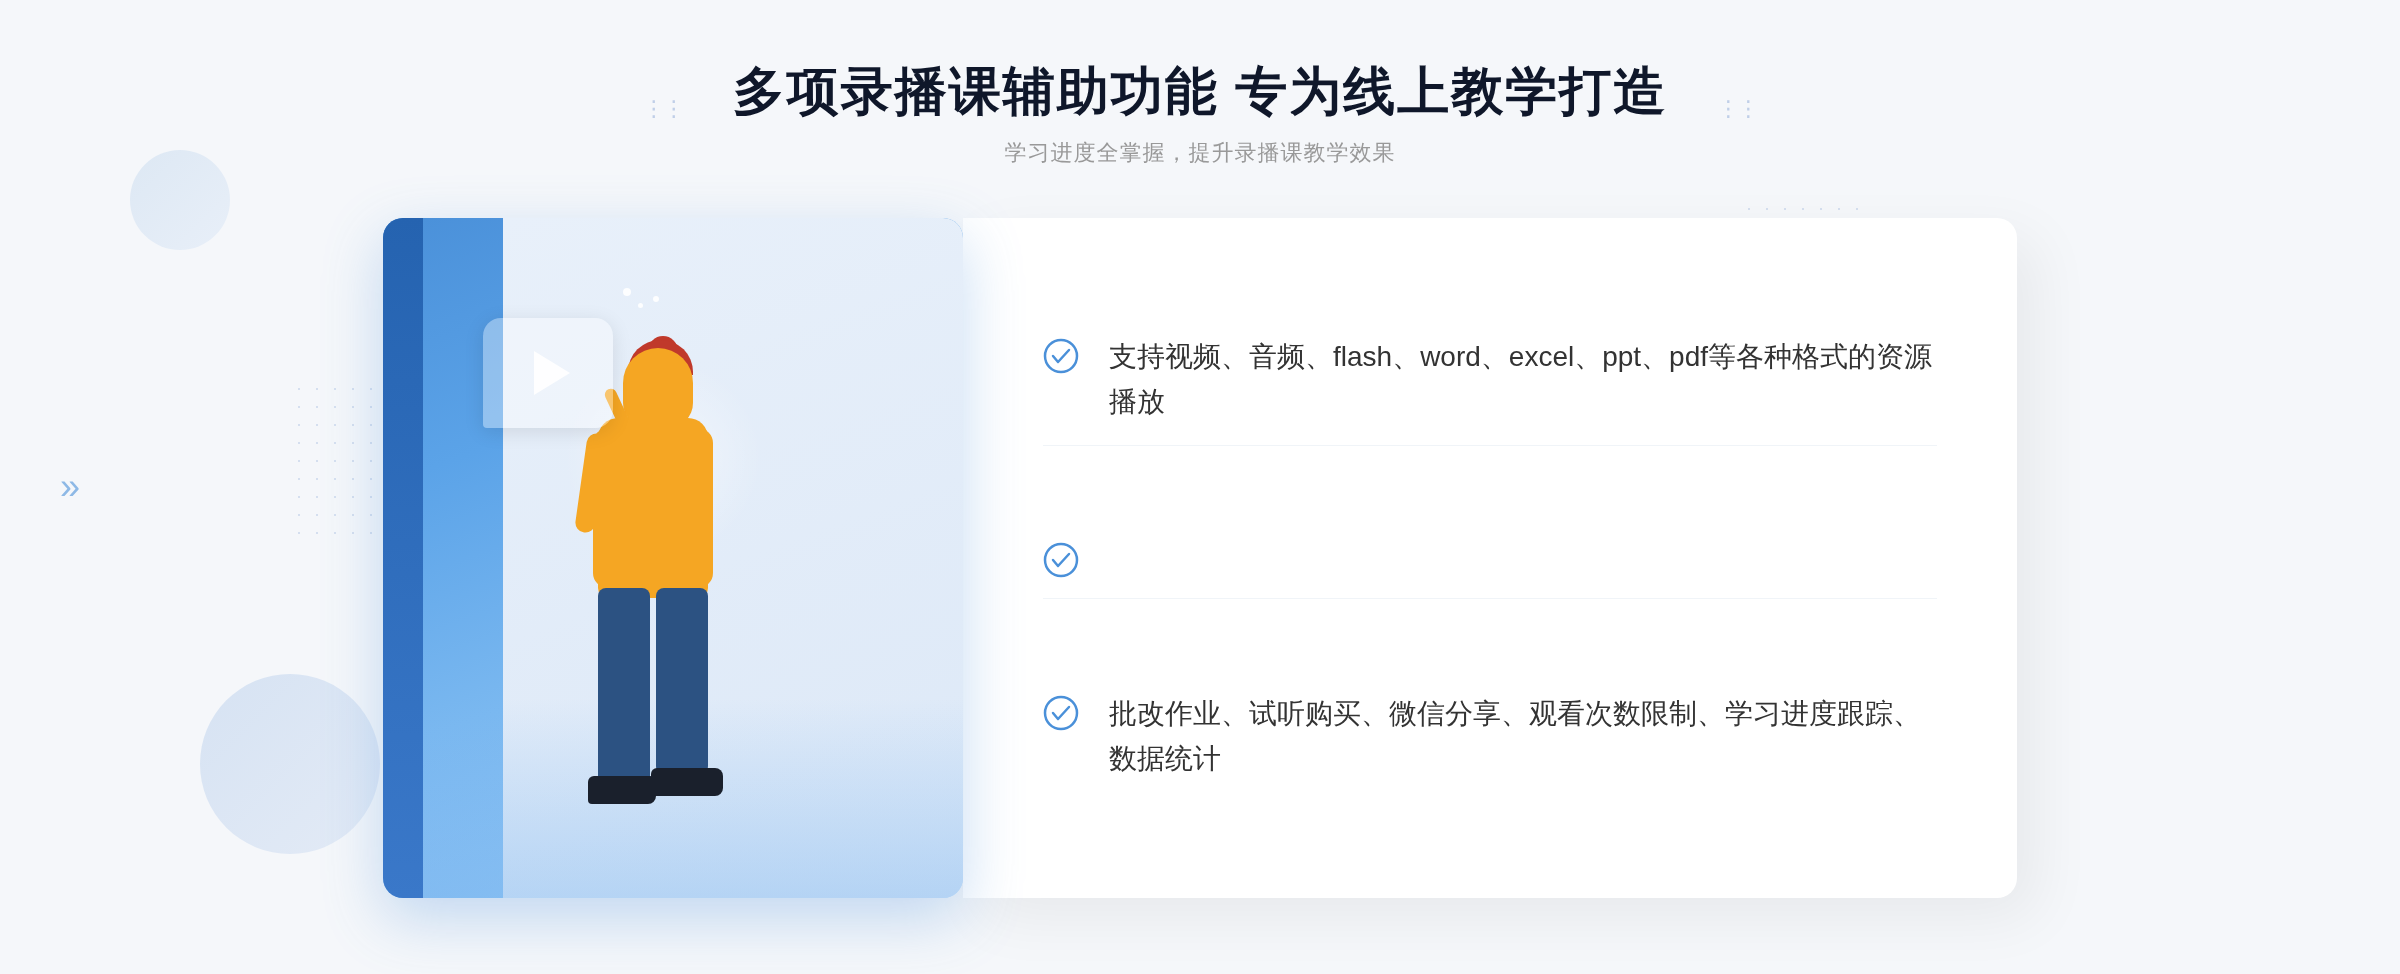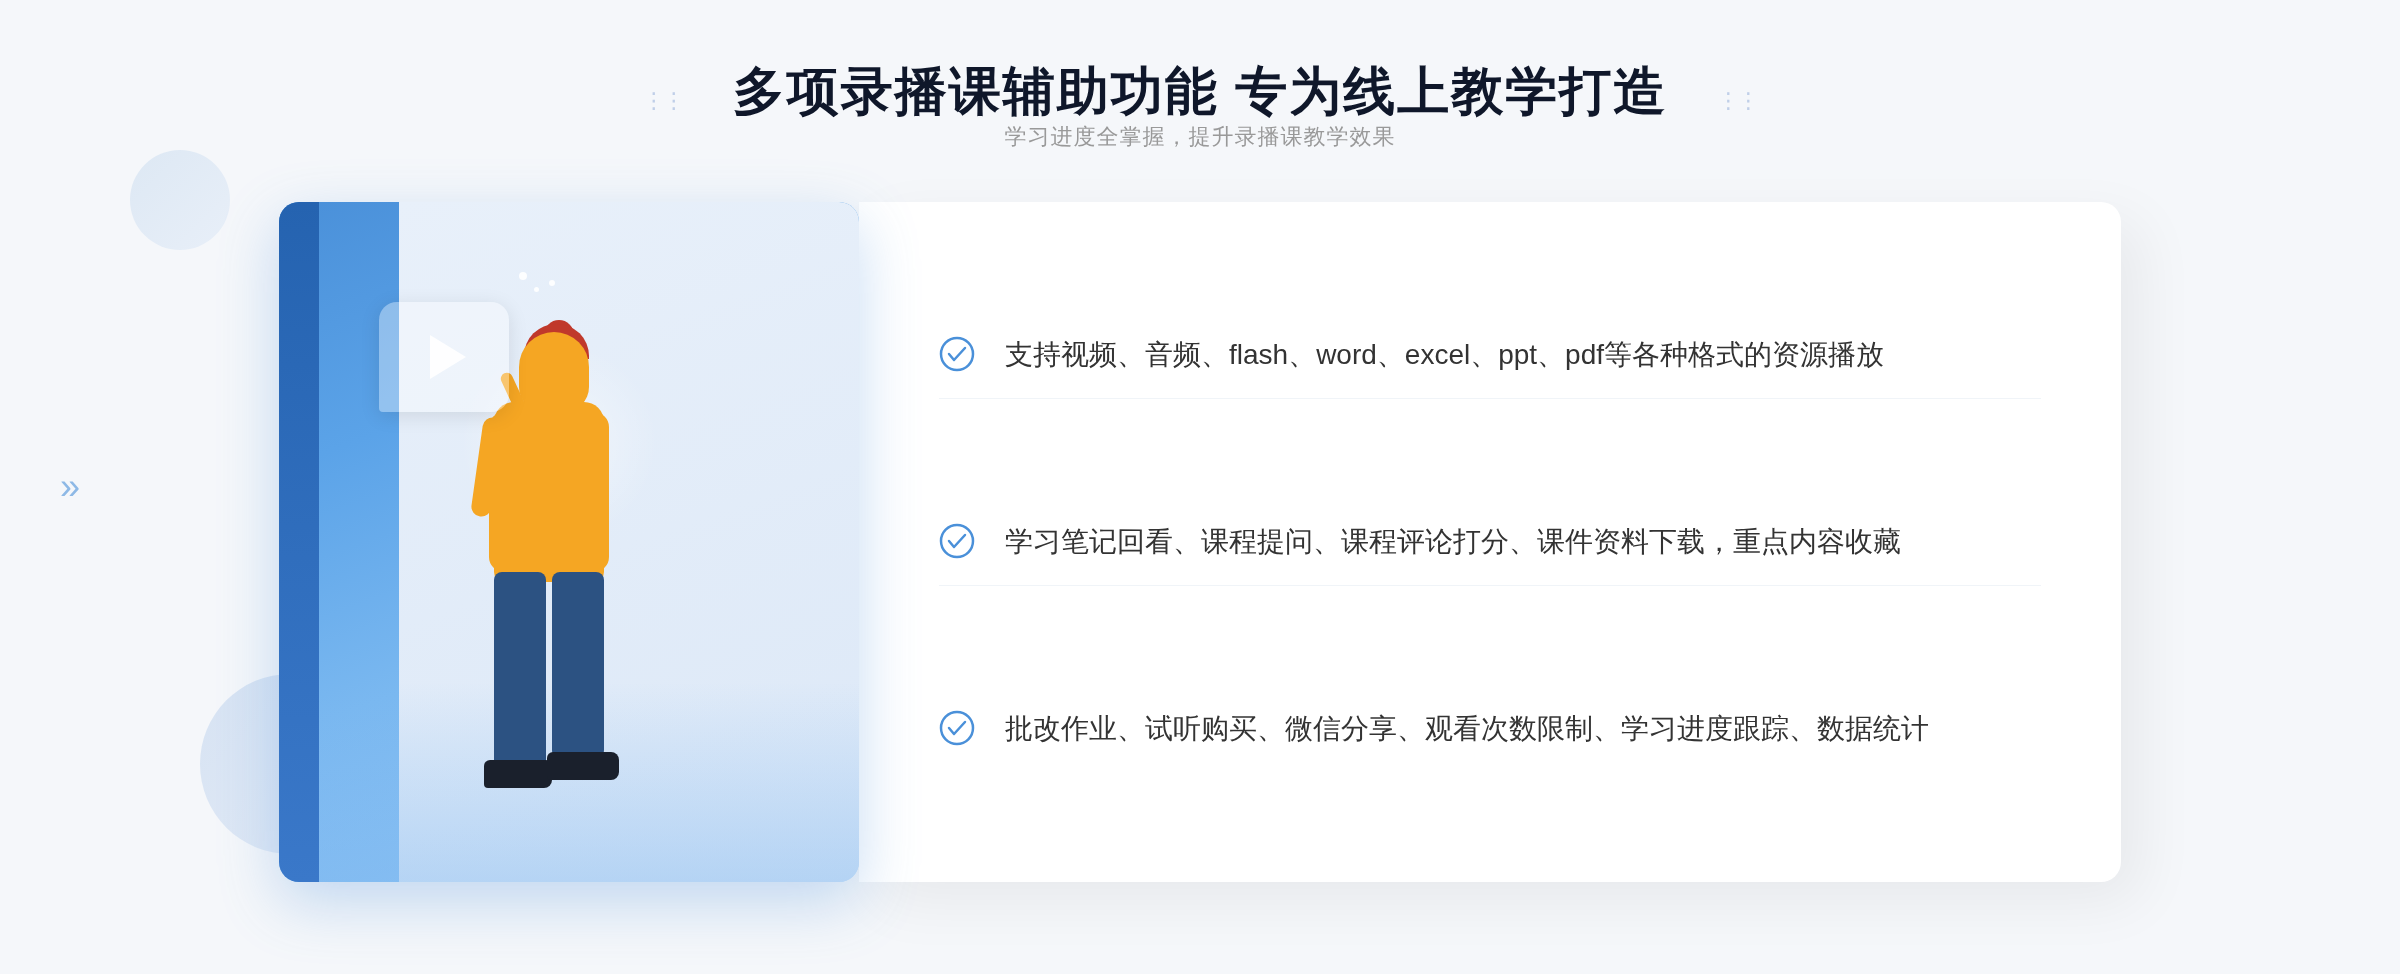--- a/index.html
+++ b/index.html
@@ -146,29 +146,30 @@
       font-size: 52px;
       font-weight: 700;
       color: #0f172a;
       letter-spacing: 2px;
       line-height: 1.2;
     }
 
     .sub-title {
       font-size: 22px;
       color: #999;
+      margin-top: 16px;
       font-weight: 400;
       letter-spacing: 1px;
     }
 
     
     .content-area {
       display: flex;
       align-items: center;
-      width: 1842px;
+      width: 1634px;
       position: relative;
       z-index: 10;
     }
 
     
     .image-card {
       width: 580px;
       min-height: 680px;
       border-radius: 20px;
       background: linear-gradient(160deg, #4a90d9 0%, #5ba3e8 30%, #7ab8f0 60%, #9acaf5 100%);
@@ -523,21 +524,20 @@
       </div>
 
 
       <div class="feature-item">
         <div class="check-icon">
           <svg viewBox="0 0 36 36" fill="none" xmlns="http://www.w3.org/2000/svg">
             <circle cx="18" cy="18" r="16" stroke="#4a90d9" stroke-width="2.5" fill="none"></circle>
             <polyline points="10,18 15,24 26,12" stroke="#4a90d9" stroke-width="2.5" stroke-linecap="round" stroke-linejoin="round" fill="none"></polyline>
           </svg>
         </div>
-        <div class="feature-text">学习笔记回看、课程提问、课程评论打分、课件资料下载，重点内容收藏</div>
       </div>
 
       <div class="feature-item">
         <div class="check-icon">
           <svg viewBox="0 0 36 36" fill="none" xmlns="http://www.w3.org/2000/svg">
             <circle cx="18" cy="18" r="16" stroke="#4a90d9" stroke-width="2.5" fill="none"></circle>
             <polyline points="10,18 15,24 26,12" stroke="#4a90d9" stroke-width="2.5" stroke-linecap="round" stroke-linejoin="round" fill="none"></polyline>
           </svg>
         </div>
         <div class="feature-text">批改作业、试听购买、微信分享、观看次数限制、学习进度跟踪、数据统计</div>

